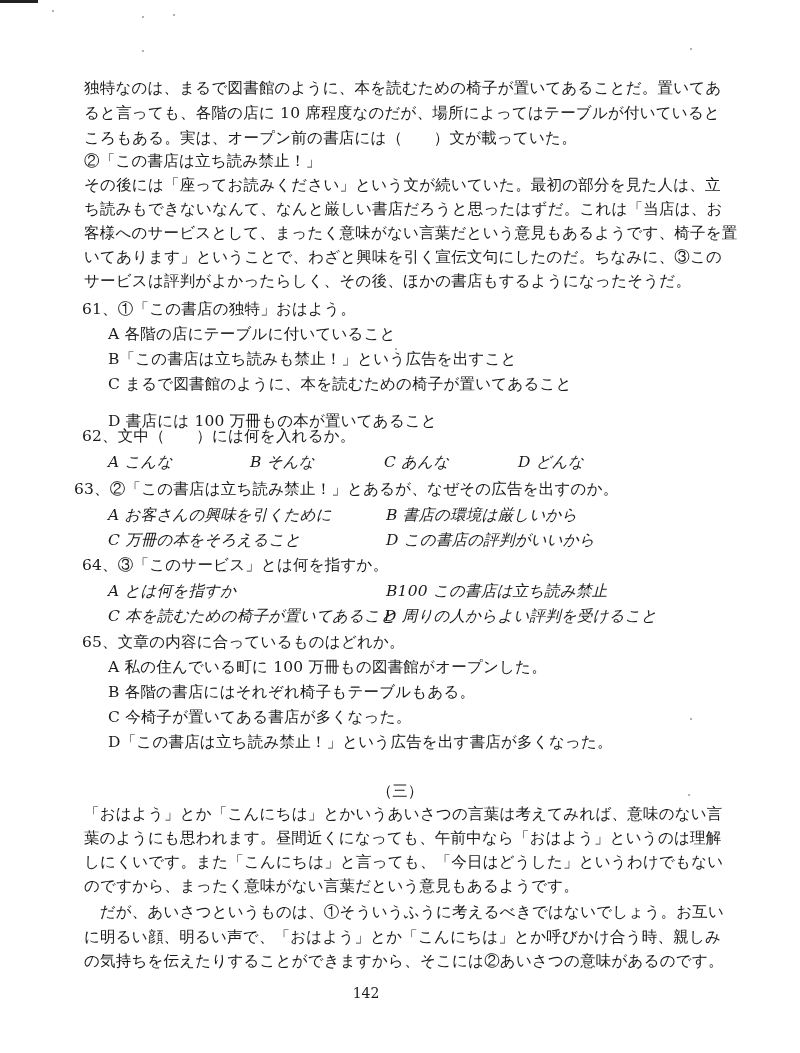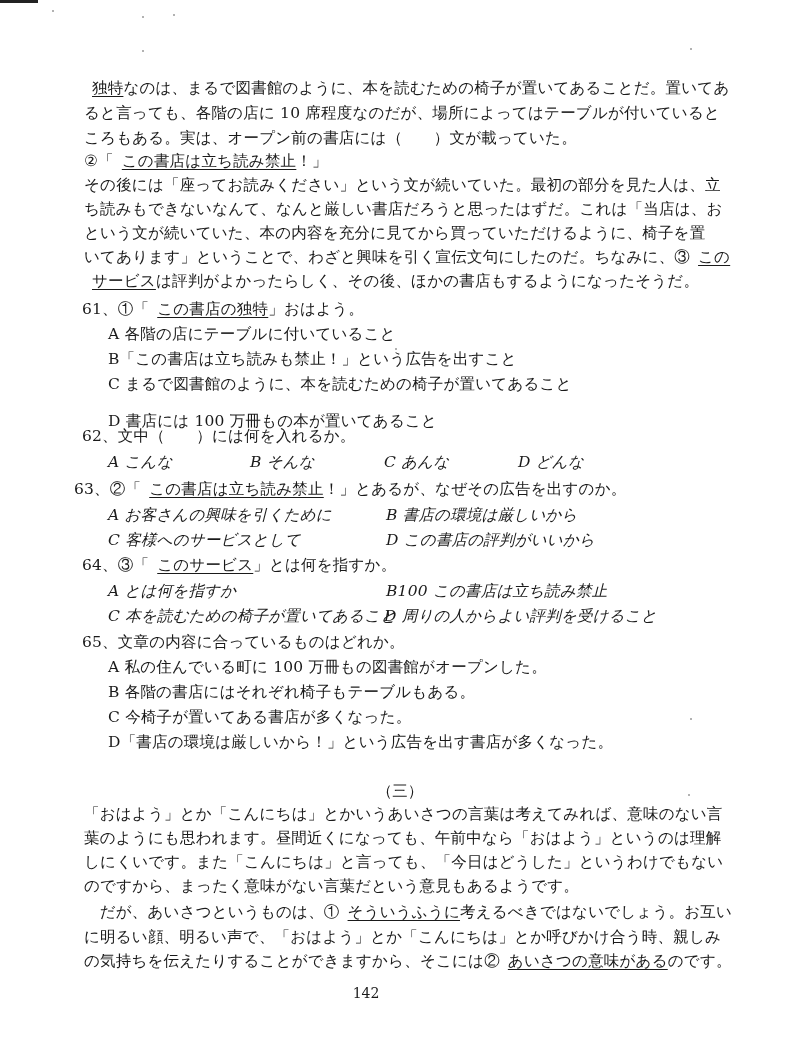--- a/index.html
+++ b/index.html
@@ -7,39 +7,39 @@
     width: 800px; height: 1053px; background: #ffffff; position: relative; overflow: hidden;
     font-family: "DejaVu Serif", "Liberation Serif", serif; color: #1a1a1a;
   }
   .corner-mark { position: absolute; left: 0; top: 0; width: 38px; height: 3px; background: #222; }
   .line {
     position: absolute; left: 84px; font-size: 15.5px; line-height: 18px; white-space: nowrap;
     letter-spacing: 0.2px;
   }
   .ind1 { left: 108px; }
   .ind2 { left: 84px; }
-  .u { text-decoration: underline; text-underline-offset: 3px; margin-left: 8px; }
+  .u { text-underline-offset: 3px; }
   .opt2 { position: absolute; white-space: nowrap; font-style: italic; }
   .heading { position: absolute; left: 0; width: 800px; text-align: center; font-size: 15.5px; }
   .pagenum { position: absolute; left: 0; width: 732px; text-align: center; font-size: 14px; }
   .dot { position: absolute; width: 2px; height: 2px; background: #999; border-radius: 1px; }
 </style>
 </head>
 <body>
 
 <div class="corner-mark"></div>
 
 <div>
   <div class="line" style="top:79px"><span></span><span class="u">独特</span><span>なのは、まるで図書館のように、本を読むための椅子が置いてあることだ。置いてあ</span></div>
   <div class="line" style="top:104px"><span>ると言っても、各階の店に 10 席程度なのだが、場所によってはテーブルが付いていると</span></div>
   <div class="line" style="top:129px"><span>ころもある。実は、オープン前の書店には（　　）文が載っていた。</span></div>
   <div class="line" style="top:152px"><span>②「</span><span class="u">この書店は立ち読み禁止</span><span>！」</span></div>
   <div class="line" style="top:176px"><span>その後には「座ってお読みください」という文が続いていた。最初の部分を見た人は、立</span></div>
   <div class="line" style="top:200px"><span>ち読みもできないなんて、なんと厳しい書店だろうと思ったはずだ。これは「当店は、お</span></div>
-  <div class="line" style="top:224px"><span>という文が続いていた、本の内容を充分に見てから買っていただけるように、椅子を置</span></div>
+  <div class="line" style="top:224px"><span>客様へのサービスとして、まったく意味がない言葉だという意見もあるようです、椅子を置</span></div>
   <div class="line" style="top:248px"><span>いてあります」ということで、わざと興味を引く宣伝文句にしたのだ。ちなみに、③</span><span class="u">この</span></div>
   <div class="line" style="top:272px"><span class="u">サービス</span><span>は評判がよかったらしく、その後、ほかの書店もするようになったそうだ。</span></div>
 </div>
 
 <div>
   <div class="line" style="top:300px;left:82px"><span>61、①「</span><span class="u">この書店の独特</span><span>」おはよう。</span></div>
   <div class="line ind1" style="top:325px">A 各階の店にテーブルに付いていること</div>
   <div class="line ind1" style="top:350px">B「この書店は立ち読みも禁止！」という広告を出すこと</div>
   <div class="line ind1" style="top:375px">C まるで図書館のように、本を読むための椅子が置いてあること</div>
   <div class="line ind1" style="top:412px">D 書店には 100 万冊もの本が置いてあること</div>
@@ -50,38 +50,38 @@
   <div class="opt2 line" style="top:453px;left:108px">A こんな</div>
   <div class="opt2 line" style="top:453px;left:250px">B そんな</div>
   <div class="opt2 line" style="top:453px;left:384px">C あんな</div>
   <div class="opt2 line" style="top:453px;left:518px">D どんな</div>
 </div>
 
 <div>
   <div class="line" style="top:480px;left:74px"><span>63、②「</span><span class="u">この書店は立ち読み禁止</span><span>！」とあるが、なぜその広告を出すのか。</span></div>
   <div class="opt2 line" style="top:506px;left:108px">A お客さんの興味を引くために</div>
   <div class="opt2 line" style="top:506px;left:386px">B 書店の環境は厳しいから</div>
-  <div class="opt2 line" style="top:531px;left:108px">C 客様へのサービスとして</div>
+  <div class="opt2 line" style="top:531px;left:108px">C 万冊の本をそろえること</div>
   <div class="opt2 line" style="top:531px;left:386px">D この書店の評判がいいから</div>
 </div>
 
 <div>
   <div class="line" style="top:556px;left:82px"><span>64、③「</span><span class="u">このサービス</span><span>」とは何を指すか。</span></div>
   <div class="opt2 line" style="top:582px;left:108px">A とは何を指すか</div>
   <div class="opt2 line" style="top:582px;left:386px">B100 この書店は立ち読み禁止</div>
   <div class="opt2 line" style="top:607px;left:108px">C 本を読むための椅子が置いてあること</div>
   <div class="opt2 line" style="top:607px;left:384px">D 周りの人からよい評判を受けること</div>
 </div>
 
 <div>
   <div class="line" style="top:633px;left:82px">65、文章の内容に合っているものはどれか。</div>
   <div class="line ind1" style="top:658px">A 私の住んでいる町に 100 万冊もの図書館がオープンした。</div>
   <div class="line ind1" style="top:683px">B 各階の書店にはそれぞれ椅子もテーブルもある。</div>
   <div class="line ind1" style="top:708px">C 今椅子が置いてある書店が多くなった。</div>
-  <div class="line ind1" style="top:733px">D「書店の環境は厳しいから！」という広告を出す書店が多くなった。</div>
+  <div class="line ind1" style="top:733px">D「この書店は立ち読み禁止！」という広告を出す書店が多くなった。</div>
 </div>
 
 <div class="heading" style="top:781px">（三）</div>
 
 <div>
   <div class="line ind2" style="top:805px">「おはよう」とか「こんにちは」とかいうあいさつの言葉は考えてみれば、意味のない言</div>
   <div class="line ind2" style="top:829px">葉のようにも思われます。昼間近くになっても、午前中なら「おはよう」というのは理解</div>
   <div class="line ind2" style="top:853px">しにくいです。また「こんにちは」と言っても、「今日はどうした」というわけでもない</div>
   <div class="line ind2" style="top:877px">のですから、まったく意味がない言葉だという意見もあるようです。</div>
 </div>

